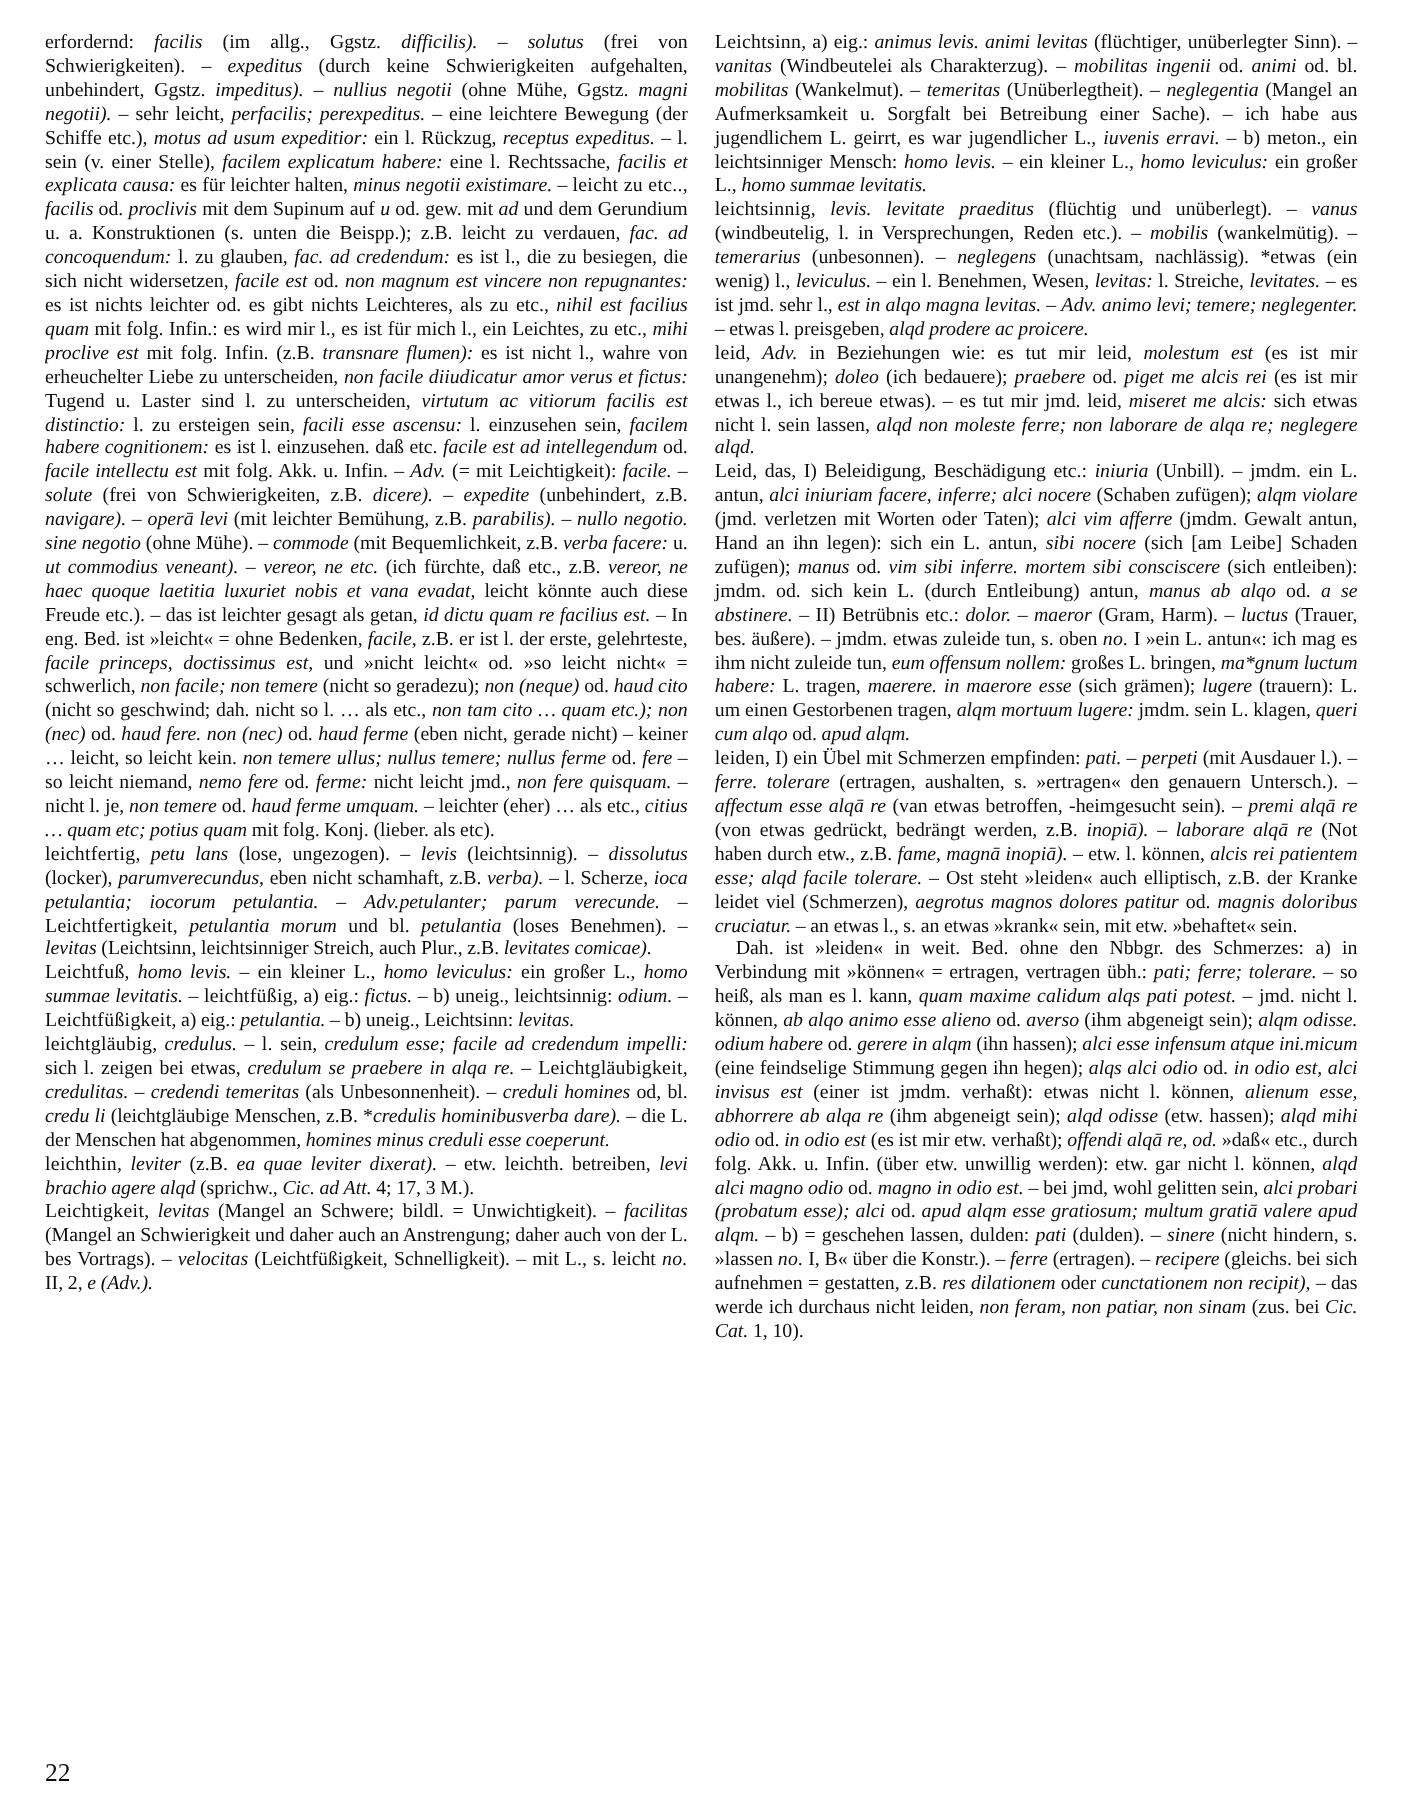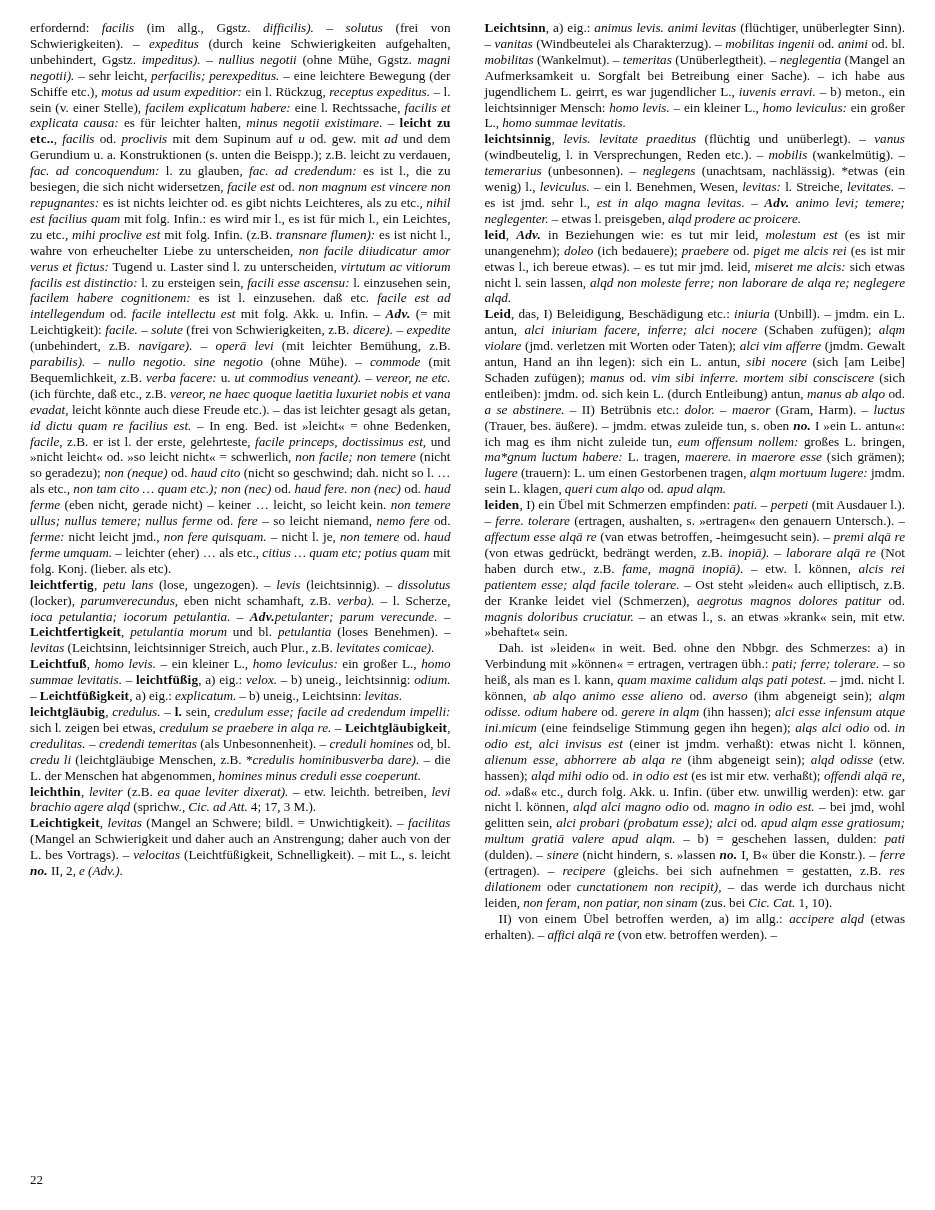--- a/index.html
+++ b/index.html
@@ -13,70 +13,69 @@
     width: 935px;
     height: 1210px;
     box-sizing: border-box;
     padding: 20px 30px 0 30px;
     background: #ffffff;
     overflow: hidden;
   }
   .columns {
     display: grid;
     grid-template-columns: 1fr 1fr;
-    column-gap: 34px;
+    column-gap: 18px;
     height: 1150px;
     overflow: hidden;
   }
   .col {
     font-family: "Liberation Serif", "DejaVu Serif", serif;
     font-size: 13.2px;
     line-height: 15.9px;
     text-align: justify;
     hyphens: auto;
     -webkit-hyphens: auto;
     word-spacing: -0.2px;
   }
   .col p {
     margin: 0;
     padding: 0;
   }
   .col p.indent {
     text-indent: 14px;
   }
   .col b {
-    font-weight: bold;
+    font-weight: normal;
     letter-spacing: 0.2px;
   }
   .pagenum {
     position: absolute;
     left: 30px;
     top: 1172px;
     font-family: "Liberation Serif", "DejaVu Serif", serif;
-    font-size: 13px;
+    font-size: 17px;
     color: #0d0d0d;
   }
 </style>
 </head>
 <body>
 
 <div class="page">
   <div class="columns">
     <div class="col" id="col-left">
         <p>erfordernd: <i>facilis</i> (im allg., Ggstz. <i>difficilis).</i> – <i>solutus</i> (frei von Schwierigkeiten). – <i>expeditus</i> (durch keine Schwierigkeiten aufgehalten, unbehindert, Ggstz. <i>impeditus).</i> – <i>nullius negotii</i> (ohne Mühe, Ggstz. <i>magni negotii).</i> – sehr leicht, <i>perfacilis; perexpeditus.</i> – eine leichtere Bewegung (der Schiffe etc.), <i>motus ad usum expeditior:</i> ein l. Rückzug, <i>receptus expeditus.</i> – l. sein (v. einer Stelle), <i>facilem explicatum habere:</i> eine l. Rechtssache, <i>facilis et explicata causa:</i> es für leichter halten, <i>minus negotii existimare.</i> – <b>leicht zu etc..</b>, <i>facilis</i> od. <i>proclivis</i> mit dem Supinum auf <i>u</i> od. gew. mit <i>ad</i> und dem Gerundium u. a. Konstruktionen (s. unten die Beispp.); z.B. leicht zu verdauen, <i>fac. ad concoquendum:</i> l. zu glauben, <i>fac. ad credendum:</i> es ist l., die zu besiegen, die sich nicht widersetzen, <i>facile est</i> od. <i>non magnum est vincere non repugnantes:</i> es ist nichts leichter od. es gibt nichts Leichteres, als zu etc., <i>nihil est facilius quam</i> mit folg. Infin.: es wird mir l., es ist für mich l., ein Leichtes, zu etc., <i>mihi proclive est</i> mit folg. Infin. (z.B. <i>transnare flumen):</i> es ist nicht l., wahre von erheuchelter Liebe zu unterscheiden, <i>non facile diiudicatur amor verus et fictus:</i> Tugend u. Laster sind l. zu unterscheiden, <i>virtutum ac vitiorum facilis est distinctio:</i> l. zu ersteigen sein, <i>facili esse ascensu:</i> l. einzusehen sein, <i>facilem habere cognitionem:</i> es ist l. einzusehen. daß etc. <i>facile est ad intellegendum</i> od. <i>facile intellectu est</i> mit folg. Akk. u. Infin. – <b><i>Adv.</i></b> (= mit Leichtigkeit): <i>facile. – solute</i> (frei von Schwierigkeiten, z.B. <i>dicere). – expedite</i> (unbehindert, z.B. <i>navigare). – operā levi</i> (mit leichter Bemühung, z.B. <i>parabilis). – nullo negotio. sine negotio</i> (ohne Mühe). – <i>commode</i> (mit Bequemlichkeit, z.B. <i>verba facere:</i> u. <i>ut commodius veneant). – vereor, ne etc.</i> (ich fürchte, daß etc., z.B. <i>vereor, ne haec quoque laetitia luxuriet nobis et vana evadat,</i> leicht könnte auch diese Freude etc.). – das ist leichter gesagt als getan, <i>id dictu quam re facilius est.</i> – In eng. Bed. ist »leicht« = ohne Bedenken, <i>facile,</i> z.B. er ist l. der erste, gelehrteste, <i>facile princeps, doctissimus est,</i> und »nicht leicht« od. »so leicht nicht« = schwerlich, <i>non facile; non temere</i> (nicht so geradezu); <i>non (neque)</i> od. <i>haud cito</i> (nicht so geschwind; dah. nicht so l. … als etc., <i>non tam cito … quam etc.); non (nec)</i> od. <i>haud fere. non (nec)</i> od. <i>haud ferme</i> (eben nicht, gerade nicht) – keiner … leicht, so leicht kein. <i>non temere ullus; nullus temere; nullus ferme</i> od. <i>fere</i> – so leicht niemand, <i>nemo fere</i> od. <i>ferme:</i> nicht leicht jmd., <i>non fere quisquam.</i> – nicht l. je, <i>non temere</i> od. <i>haud ferme umquam.</i> – leichter (eher) … als etc., <i>citius … quam etc; potius quam</i> mit folg. Konj. (lieber. als etc).</p>
         <p><b>leichtfertig</b>, <i>petu lans</i> (lose, ungezogen). – <i>levis</i> (leichtsinnig). – <i>dissolutus</i> (locker), <i>parumverecundus,</i> eben nicht schamhaft, z.B. <i>verba).</i> – l. Scherze, <i>ioca petulantia; iocorum petulantia.</i> – <b><i>Adv.</i></b><i>petulanter; parum verecunde.</i> – <b>Leichtfertigkeit</b>, <i>petulantia morum</i> und bl. <i>petulantia</i> (loses Benehmen). – <i>levitas</i> (Leichtsinn, leichtsinniger Streich, auch Plur., z.B. <i>levitates comicae).</i></p>
-        <p><b>Leichtfuß</b>, <i>homo levis.</i> – ein kleiner L., <i>homo leviculus:</i> ein großer L., <i>homo summae levitatis.</i> – <b>leichtfüßig</b>, a) eig.: <i>velox.</i> – b) uneig., leichtsinnig: <i>odium.</i> – <b>Leichtfüßigkeit</b>, a) eig.: <i>explicatum.</i> – b) uneig., Leichtsinn: <i>levitas.</i></p>
+        <p><b>Leichtfuß</b>, <i>homo levis.</i> – ein kleiner L., <i>homo leviculus:</i> ein großer L., <i>homo summae levitatis.</i> – <b>leichtfüßig</b>, a) eig.: <i>fictus.</i> – b) uneig., leichtsinnig: <i>odium.</i> – <b>Leichtfüßigkeit</b>, a) eig.: <i>petulantia.</i> – b) uneig., Leichtsinn: <i>levitas.</i></p>
         <p><b>leichtgläubig</b>, <i>credulus.</i> – <b>l.</b> sein, <i>credulum esse; facile ad credendum impelli:</i> sich l. zeigen bei etwas, <i>credulum se praebere in alqa re.</i> – <b>Leichtgläubigkeit</b>, <i>credulitas. – credendi temeritas</i> (als Unbesonnenheit). – <i>creduli homines</i> od, bl. <i>credu li</i> (leichtgläubige Menschen, z.B. *<i>credulis hominibusverba dare).</i> – die L. der Menschen hat abgenommen, <i>homines minus creduli esse coeperunt.</i></p>
         <p><b>leichthin</b>, <i>leviter</i> (z.B. <i>ea quae leviter dixerat).</i> – etw. leichth. betreiben, <i>levi brachio agere alqd</i> (sprichw., <i>Cic. ad Att.</i> 4; 17, 3 M.).</p>
         <p><b>Leichtigkeit</b>, <i>levitas</i> (Mangel an Schwere; bildl. = Unwichtigkeit). – <i>facilitas</i> (Mangel an Schwierigkeit und daher auch an Anstrengung; daher auch von der L. bes Vortrags). – <i>velocitas</i> (Leichtfüßigkeit, Schnelligkeit). – mit L., s. leicht <b><i>no.</i></b> II, 2, <i>e (Adv.).</i></p>
       </div>
     <div class="col" id="col-right">
         <p><b>Leichtsinn</b>, a) eig.: <i>animus levis. animi levitas</i> (flüchtiger, unüberlegter Sinn). – <i>vanitas</i> (Windbeutelei als Charakterzug). – <i>mobilitas ingenii</i> od. <i>animi</i> od. bl. <i>mobilitas</i> (Wankelmut). – <i>temeritas</i> (Unüberlegtheit). – <i>neglegentia</i> (Mangel an Aufmerksamkeit u. Sorgfalt bei Betreibung einer Sache). – ich habe aus jugendlichem L. geirrt, es war jugendlicher L., <i>iuvenis erravi.</i> – b) meton., ein leichtsinniger Mensch: <i>homo levis.</i> – ein kleiner L., <i>homo leviculus:</i> ein großer L., <i>homo summae levitatis.</i></p>
         <p><b>leichtsinnig</b>, <i>levis. levitate praeditus</i> (flüchtig und unüberlegt). – <i>vanus</i> (windbeutelig, l. in Versprechungen, Reden etc.). – <i>mobilis</i> (wankelmütig). – <i>temerarius</i> (unbesonnen). – <i>neglegens</i> (unachtsam, nachlässig). *etwas (ein wenig) l., <i>leviculus.</i> – ein l. Benehmen, Wesen, <i>levitas:</i> l. Streiche, <i>levitates.</i> – es ist jmd. sehr l., <i>est in alqo magna levitas.</i> – <b><i>Adv.</i></b> <i>animo levi; temere; neglegenter.</i> – etwas l. preisgeben, <i>alqd prodere ac proicere.</i></p>
         <p><b>leid</b>, <b><i>Adv.</i></b> in Beziehungen wie: es tut mir leid, <i>molestum est</i> (es ist mir unangenehm); <i>doleo</i> (ich bedauere); <i>praebere</i> od. <i>piget me alcis rei</i> (es ist mir etwas l., ich bereue etwas). – es tut mir jmd. leid, <i>miseret me alcis:</i> sich etwas nicht l. sein lassen, <i>alqd non moleste ferre; non laborare de alqa re; neglegere alqd.</i></p>
         <p><b>Leid</b>, das, I) Beleidigung, Beschädigung etc.: <i>iniuria</i> (Unbill). – jmdm. ein L. antun, <i>alci iniuriam facere, inferre; alci nocere</i> (Schaben zufügen); <i>alqm violare</i> (jmd. verletzen mit Worten oder Taten); <i>alci vim afferre</i> (jmdm. Gewalt antun, Hand an ihn legen): sich ein L. antun, <i>sibi nocere</i> (sich [am Leibe] Schaden zufügen); <i>manus</i> od. <i>vim sibi inferre. mortem sibi consciscere</i> (sich entleiben): jmdm. od. sich kein L. (durch Entleibung) antun, <i>manus ab alqo</i> od. <i>a se abstinere.</i> – II) Betrübnis etc.: <i>dolor. – maeror</i> (Gram, Harm). – <i>luctus</i> (Trauer, bes. äußere). – jmdm. etwas zuleide tun, s. oben <b><i>no.</i></b> I »ein L. antun«: ich mag es ihm nicht zuleide tun, <i>eum offensum nollem:</i> großes L. bringen, <i>ma*gnum luctum habere:</i> L. tragen, <i>maerere. in maerore esse</i> (sich grämen); <i>lugere</i> (trauern): L. um einen Gestorbenen tragen, <i>alqm mortuum lugere:</i> jmdm. sein L. klagen, <i>queri cum alqo</i> od. <i>apud alqm.</i></p>
         <p><b>leiden</b>, I) ein Übel mit Schmerzen empfinden: <i>pati. – perpeti</i> (mit Ausdauer l.). – <i>ferre. tolerare</i> (ertragen, aushalten, s. »ertragen« den genauern Untersch.). – <i>affectum esse alqā re</i> (van etwas betroffen, -heimgesucht sein). – <i>premi alqā re</i> (von etwas gedrückt, bedrängt werden, z.B. <i>inopiā). – laborare alqā re</i> (Not haben durch etw., z.B. <i>fame, magnā inopiā).</i> – etw. l. können, <i>alcis rei patientem esse; alqd facile tolerare.</i> – Ost steht »leiden« auch elliptisch, z.B. der Kranke leidet viel (Schmerzen), <i>aegrotus magnos dolores patitur</i> od. <i>magnis doloribus cruciatur.</i> – an etwas l., s. an etwas »krank« sein, mit etw. »behaftet« sein.</p>
         <p class="indent">Dah. ist »leiden« in weit. Bed. ohne den Nbbgr. des Schmerzes: a) in Verbindung mit »können« = ertragen, vertragen übh.: <i>pati; ferre; tolerare.</i> – so heiß, als man es l. kann, <i>quam maxime calidum alqs pati potest.</i> – jmd. nicht l. können, <i>ab alqo animo esse alieno</i> od. <i>averso</i> (ihm abgeneigt sein); <i>alqm odisse. odium habere</i> od. <i>gerere in alqm</i> (ihn hassen); <i>alci esse infensum atque ini.micum</i> (eine feindselige Stimmung gegen ihn hegen); <i>alqs alci odio</i> od. <i>in odio est, alci invisus est</i> (einer ist jmdm. verhaßt): etwas nicht l. können, <i>alienum esse, abhorrere ab alqa re</i> (ihm abgeneigt sein); <i>alqd odisse</i> (etw. hassen); <i>alqd mihi odio</i> od. <i>in odio est</i> (es ist mir etw. verhaßt); <i>offendi alqā re, od.</i> »daß« etc., durch folg. Akk. u. Infin. (über etw. unwillig werden): etw. gar nicht l. können, <i>alqd alci magno odio</i> od. <i>magno in odio est.</i> – bei jmd, wohl gelitten sein, <i>alci probari (probatum esse); alci</i> od. <i>apud alqm esse gratiosum; multum gratiā valere apud alqm.</i> – b) = geschehen lassen, dulden: <i>pati</i> (dulden). – <i>sinere</i> (nicht hindern, s. »lassen <b><i>no.</i></b> I, B« über die Konstr.). – <i>ferre</i> (ertragen). – <i>recipere</i> (gleichs. bei sich aufnehmen = gestatten, z.B. <i>res dilationem</i> oder <i>cunctationem non recipit),</i> – das werde ich durchaus nicht leiden, <i>non feram, non patiar, non sinam</i> (zus. bei <i>Cic. Cat.</i> 1, 10).</p>
-        <p class="indent">II) von einem Übel betroffen werden, a) im allg.: <i>accipere alqd</i> (etwas erhalten). – <i>affici alqā re</i> (von etw. betroffen werden). –</p>
       </div>
   </div>
   <div class="pagenum">22</div>
 </div>
 
 </body></html>

